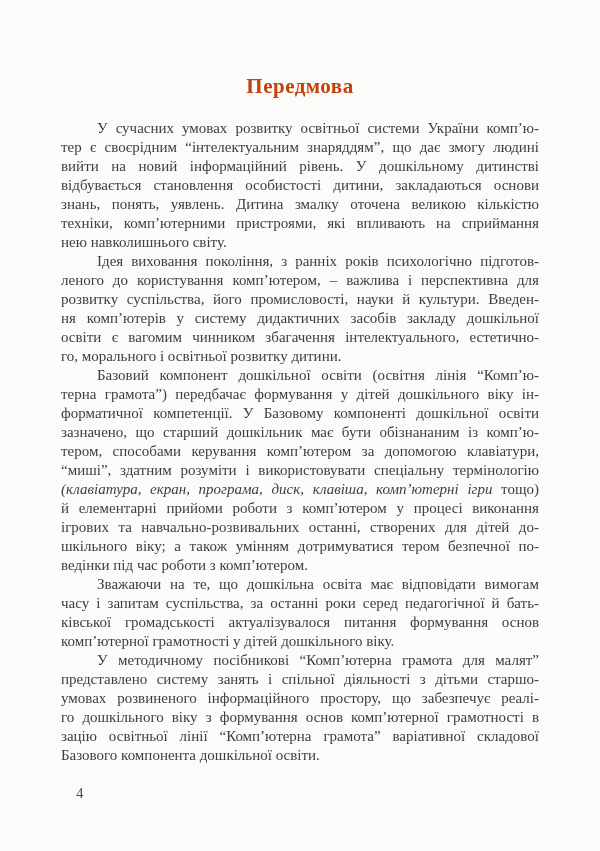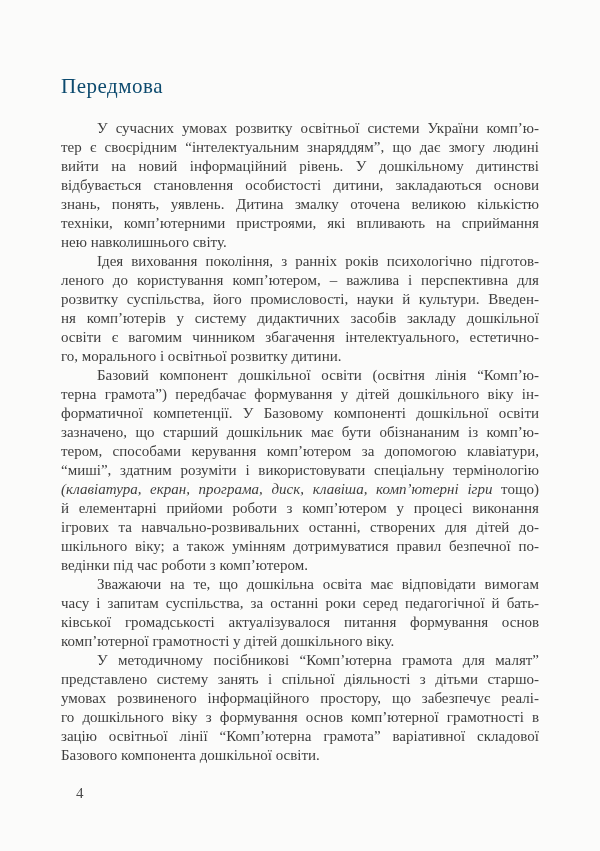--- a/index.html
+++ b/index.html
@@ -11,25 +11,25 @@
   .page {
     position: relative;
     width: 600px; height: 851px;
     background: #fbfbfa;
     color: #3e3e3e;
     overflow: hidden;
   }
   .title {
     position: absolute;
     top: 74px; left: 61px; width: 478px;
-    text-align: left;
+    text-align: center;
     font-size: 21px;
-    font-weight: normal;
+    font-weight: bold;
     line-height: 24px;
-    color: #0c4a6e;
+    color: #c2410c;
     letter-spacing: 0.5px;
   }
   .body-text {
     position: absolute;
     top: 119px; left: 61px; width: 478px;
   }
   .line {
     height: 19px;
     line-height: 19px;
     font-size: 15px;
@@ -74,21 +74,21 @@
       <div class="paragraph">
         <div class="line first">Базовий компонент дошкільної освіти (освітня лінія “Комп’ю-</div>
         <div class="line">терна грамота”) передбачає формування у дітей дошкільного віку ін-</div>
         <div class="line">форматичної компетенції. У Базовому компоненті дошкільної освіти</div>
         <div class="line">зазначено, що старший дошкільник має бути обізнананим із комп’ю-</div>
         <div class="line">тером, способами керування комп’ютером за допомогою клавіатури,</div>
         <div class="line">“миші”, здатним розуміти і використовувати спеціальну термінологію</div>
         <div class="line"><span class="it">(клавіатура, екран, програма, диск, клавіша, комп’ютерні ігри</span><span> тощо)</span></div>
         <div class="line">й елементарні прийоми роботи з комп’ютером у процесі виконання</div>
         <div class="line">ігрових та навчально-розвивальних останні, створених для дітей до-</div>
-        <div class="line">шкільного віку; а також умінням дотримуватися правил безпечної по-</div>
+        <div class="line">шкільного віку; а також умінням дотримуватися тером безпечної по-</div>
         <div class="line last">ведінки під час роботи з комп’ютером.</div>
       </div>
       <div class="paragraph">
         <div class="line first">Зважаючи на те, що дошкільна освіта має відповідати вимогам</div>
         <div class="line">часу і запитам суспільства, за останні роки серед педагогічної й бать-</div>
         <div class="line">ківської громадськості актуалізувалося питання формування основ</div>
         <div class="line last">комп’ютерної грамотності у дітей дошкільного віку.</div>
       </div>
       <div class="paragraph">
         <div class="line first">У методичному посібникові “Комп’ютерна грамота для малят”</div>

